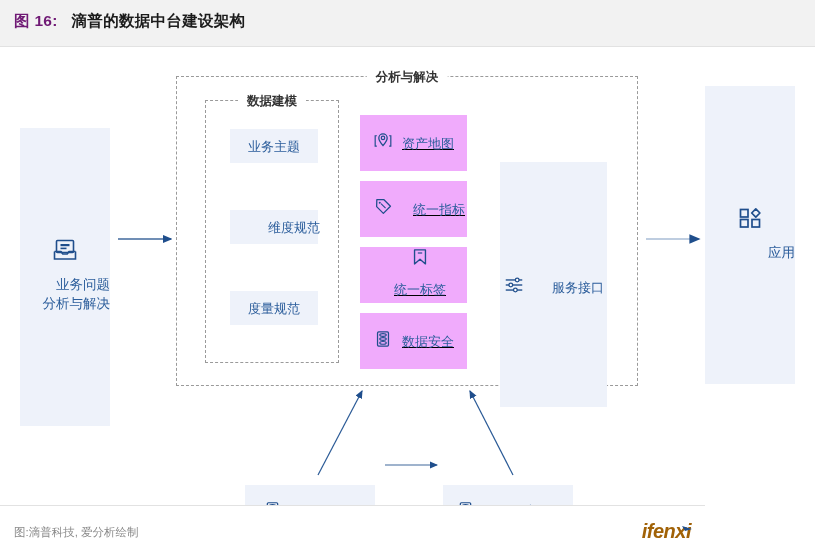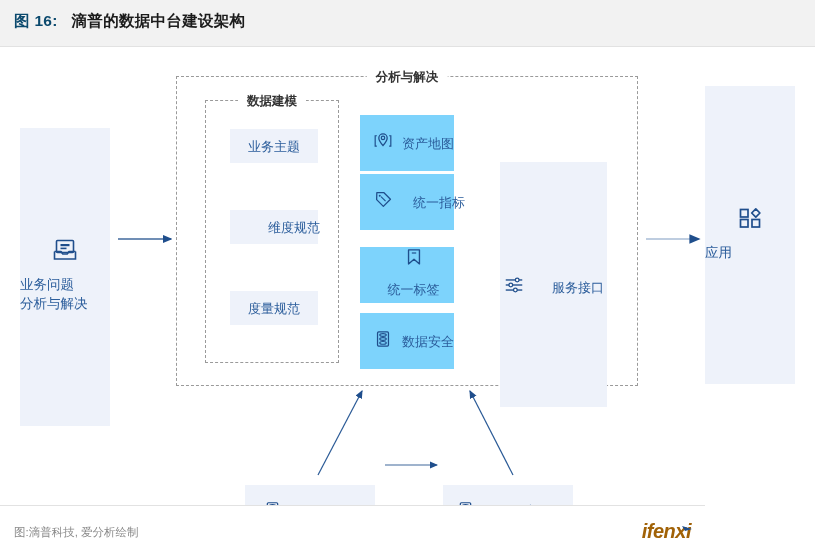--- a/index.html
+++ b/index.html
@@ -25,40 +25,40 @@
   }
   .header-title {
     position: absolute;
     left: 14px; top: 11px;
     font-size: 15.5px;
     font-weight: bold;
     color: #1b1b1b;
     letter-spacing: 0.3px;
     white-space: nowrap;
   }
-  .header-title .fignum { color: #0c4a6e; }
+  .header-title .fignum { color: #701a75; }
 
   
   .canvas {
     position: absolute;
     left: 0; top: 47px;
     width: 815px; height: 458px;
     background: #ffffff;
   }
 
   
   .lightbox {
     position: absolute;
     background: #eef2fa;
   }
   .boxlabel {
     color: #2b5d9b;
     font-size: 13.5px;
     line-height: 19px;
-    text-align: left;
+    text-align: right;
     white-space: nowrap;
   }
 
   
   #left-pillar {
     left: 20px; top: 39px;
     width: 90px; height: 298px; margin-top: 42px;
   }
   #left-pillar .inner {
     position: absolute;
@@ -115,27 +115,28 @@
     display: flex;
     align-items: center;
     justify-content: center;
   }
   .model-box .boxlabel { font-size: 13px; }
 
   
   .asset-box {
     position: absolute;
     left: 360px;
-    width: 94px;
+    width: 107px;
     height: 56px;
-    background: #7dd3fc;
+    background: #f0abfc;
     display: flex;
     align-items: center;
     gap: 9px;
     padding-left: 13px;
+    text-decoration: underline;
   }
   .asset-box .boxlabel { font-size: 13px; text-align: left; }
 
   
   #service-box {
     left: 500px; top: 115px;
     width: 107px; height: 245px;
   }
   #service-box .row {
     position: absolute;
@@ -272,21 +273,21 @@
         <svg width="20" height="20" viewBox="0 0 22 22" fill="none">
           <path d="M11 3.2c-2.6 0-4.6 2-4.6 4.5 0 3.2 4.6 8.2 4.6 8.2s4.6-5 4.6-8.2c0-2.5-2-4.5-4.6-4.5z" stroke="#1f4e8c" stroke-width="1.4" fill="none"></path>
           <circle cx="11" cy="7.6" r="1.9" stroke="#1f4e8c" stroke-width="1.3" fill="none"></circle>
           <path d="M4.2 5.2 L2.4 5.2 L2.4 16.6 L4.2 16.6" stroke="#1f4e8c" stroke-width="1.3" fill="none"></path>
           <path d="M17.8 5.2 L19.6 5.2 L19.6 16.6 L17.8 16.6" stroke="#1f4e8c" stroke-width="1.3" fill="none"></path>
         </svg>
       </span>
       <span class="boxlabel">资产地图</span>
     </div>
 
-    <div class="asset-box" style="top:127px;gap:20px;">
+    <div class="asset-box" style="top:134px;gap:20px;">
       <span>
         <svg width="20" height="20" viewBox="0 0 22 22" fill="none">
           <path d="M11.8 2.8 L19.2 10.2 L11.4 18 L4 10.6 L4.2 3 z" stroke="#1f4e8c" stroke-width="1.4" fill="none" stroke-linejoin="round"></path>
           <path d="M8.8 7.2 L13.8 12.2" stroke="#1f4e8c" stroke-width="1.2"></path>
           <circle cx="7.4" cy="6.4" r="1.1" fill="#1f4e8c"></circle>
         </svg>
       </span>
       <span class="boxlabel">统一指标</span>
     </div>
 

